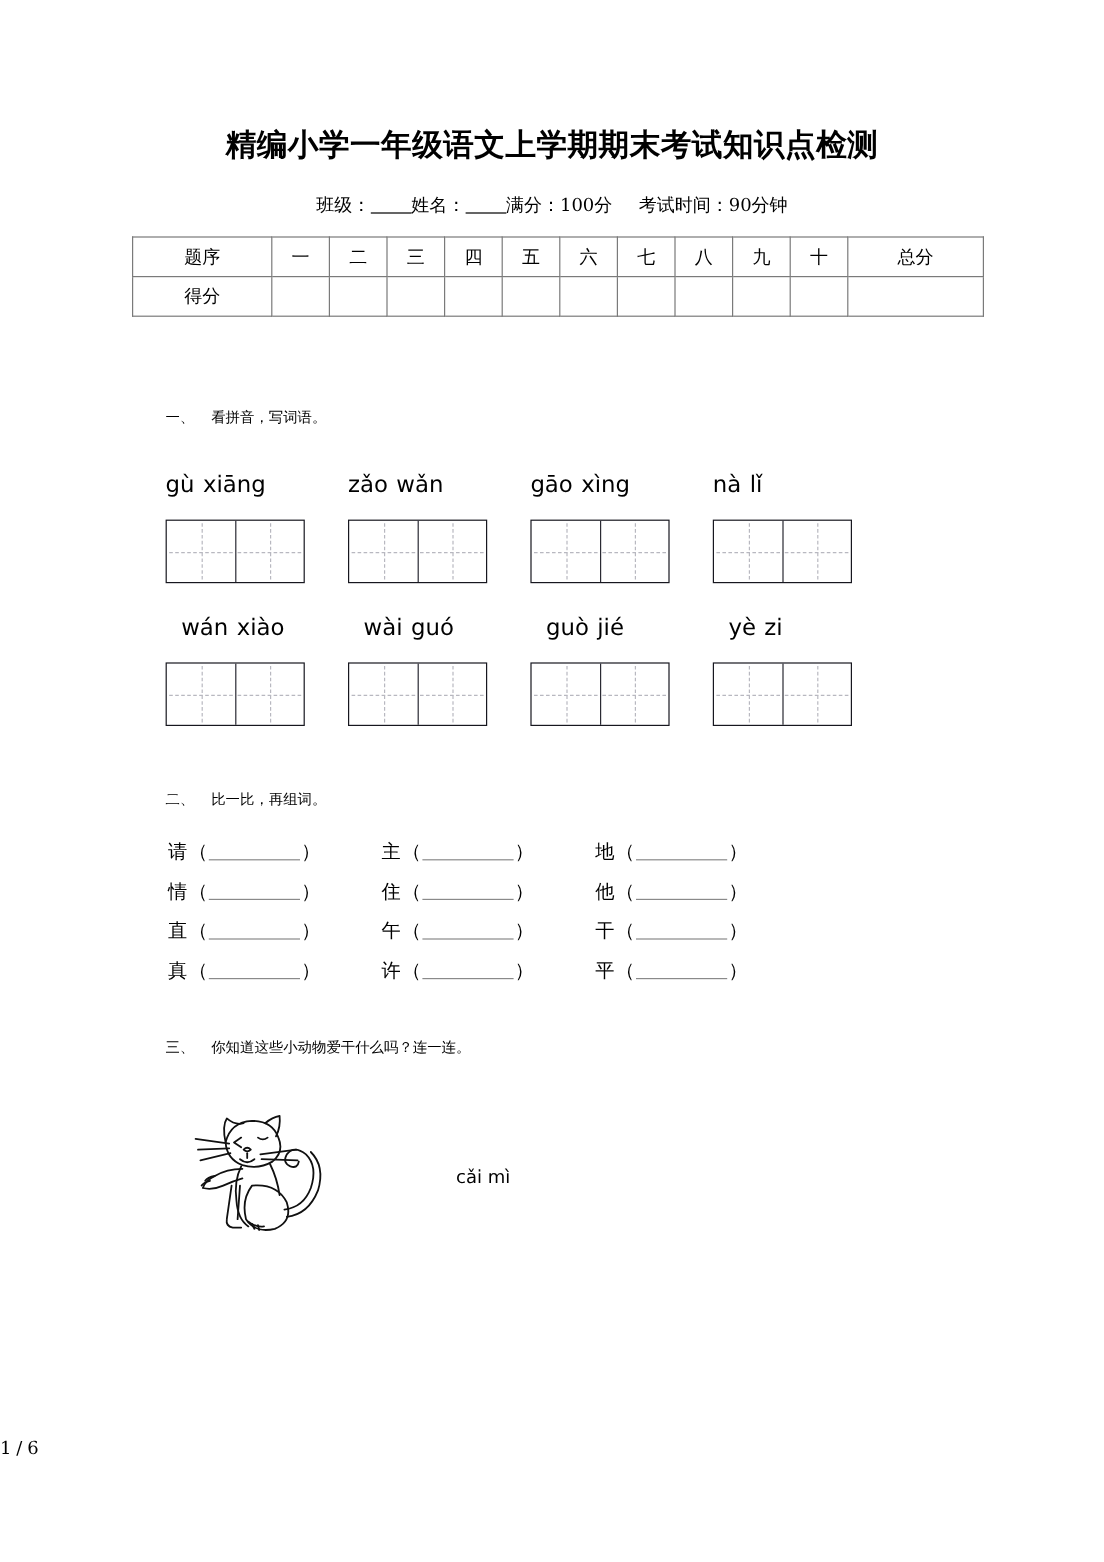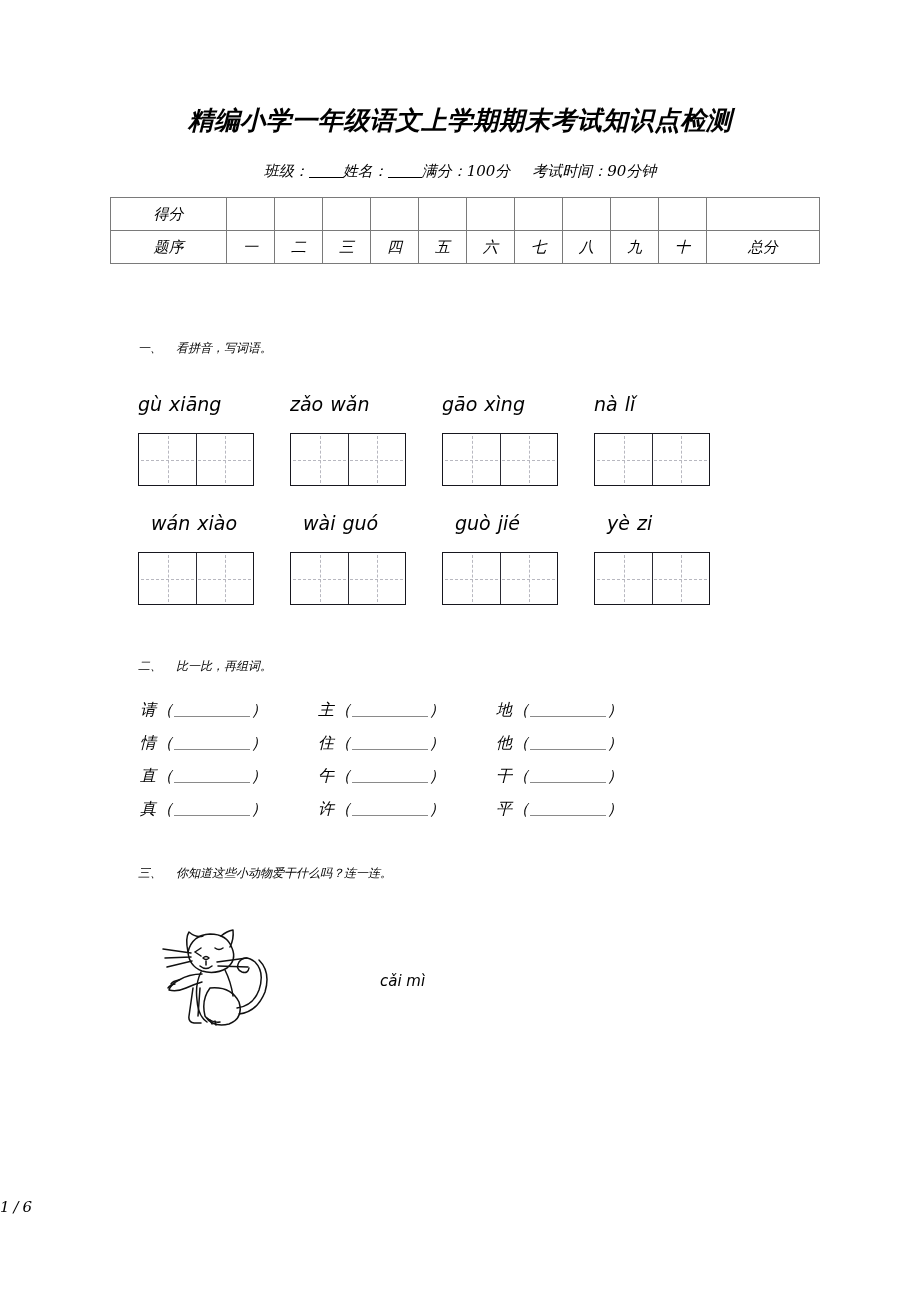--- a/index.html
+++ b/index.html
@@ -15,21 +15,20 @@
     color: #000000;
     overflow: hidden;
   }
 
   .page {
     position: absolute;
     left: 0;
     top: 0;
     width: 920px;
     height: 1088px;
-    font-style: italic;
   }
 
   
   .doc-title {
     position: absolute;
     left: 0;
     top: 103px;
     width: 920px;
     text-align: center;
     font-family: "DejaVu Sans", sans-serif;
@@ -215,47 +214,47 @@
 
 <div class="page">
 
   <div class="doc-title">精编小学一年级语文上学期期末考试知识点检测</div>
 
   <div class="doc-subtitle"><span>班级：</span><span class="blank-ul"></span><span>姓名：</span><span class="blank-ul"></span><span>满分：</span><span>100分</span><span class="gap-wide"></span><span>考试时间：</span><span>90分钟</span></div>
 
   <table class="score-table">
     <tbody>
         <tr>
-      <td class="label-col">得分</td>
-      <td class="num-col"></td>
-      <td class="num-col"></td>
-      <td class="num-col"></td>
-      <td class="num-col"></td>
-      <td class="num-col"></td>
-      <td class="num-col"></td>
-      <td class="num-col"></td>
-      <td class="num-col"></td>
-      <td class="num-col"></td>
-      <td class="num-col"></td>
-      <td class="total-col"></td>
-    </tr>
-    <tr>
       <td class="label-col">题序</td>
       <td class="num-col">一</td>
       <td class="num-col">二</td>
       <td class="num-col">三</td>
       <td class="num-col">四</td>
       <td class="num-col">五</td>
       <td class="num-col">六</td>
       <td class="num-col">七</td>
       <td class="num-col">八</td>
       <td class="num-col">九</td>
       <td class="num-col">十</td>
       <td class="total-col">总分</td>
     </tr>
+    <tr>
+      <td class="label-col">得分</td>
+      <td class="num-col"></td>
+      <td class="num-col"></td>
+      <td class="num-col"></td>
+      <td class="num-col"></td>
+      <td class="num-col"></td>
+      <td class="num-col"></td>
+      <td class="num-col"></td>
+      <td class="num-col"></td>
+      <td class="num-col"></td>
+      <td class="num-col"></td>
+      <td class="total-col"></td>
+    </tr>
   </tbody>
     </table>
 
   <div class="section-heading" style="left:138px; top:340px;"><span class="sec-num">一、</span><span>看拼音，写词语。</span></div>
 
   <div class="pinyin-row" style="left:138px; top:393px;">
     <span class="pinyin-word"><span class="syl">gù</span><span class="syl">xiāng</span></span><span class="pinyin-word"><span class="syl">zǎo</span><span class="syl">wǎn</span></span><span class="pinyin-word"><span class="syl">gāo</span><span class="syl">xìng</span></span><span class="pinyin-word"><span class="syl">nà</span><span class="syl">lǐ</span></span>
   </div>
 
   <div class="tian-row" style="left:138px; top:433px;">

